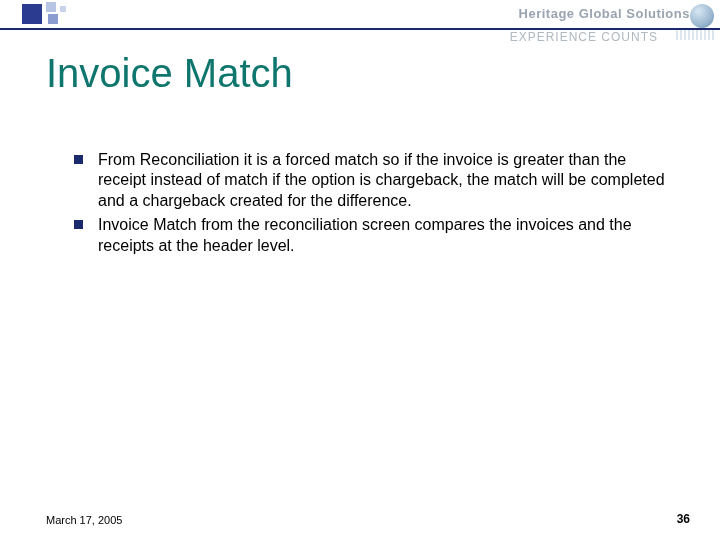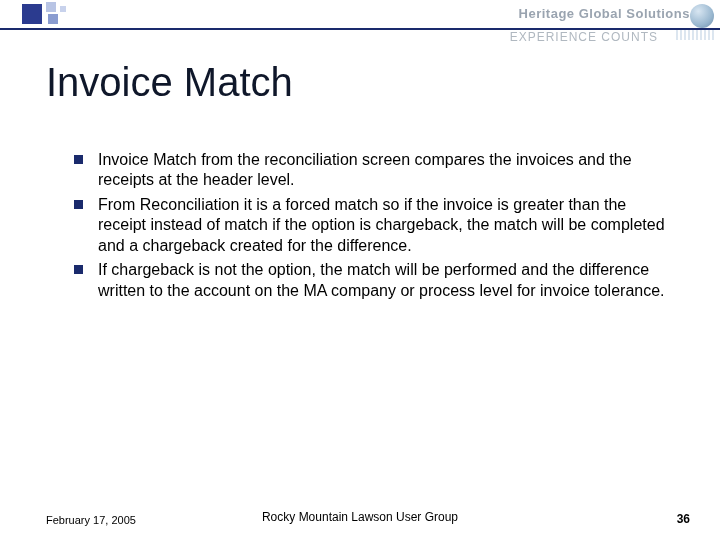--- a/index.html
+++ b/index.html
@@ -72,23 +72,23 @@
   }
   .barcode {
     position: absolute;
     top: 30px; right: 4px;
     width: 40px; height: 10px;
     background: repeating-linear-gradient(90deg,#a8c0d8 0 2px,transparent 2px 4px);
     opacity: 0.4;
   }
   .title {
     position: absolute;
-    top: 60px; left: 46px;
+    top: 51px; left: 46px;
     font-size: 40px;
-    color: #0f172a;
+    color: #0f766e;
     font-weight: 400;
   }
   .bullets {
     position: absolute;
     top: 150px;
     left: 74px;
     width: 600px;
   }
   .bullets li {
     list-style: none;
@@ -149,22 +149,20 @@
   <div class="topline"></div>
   <div class="brand">Heritage Global Solutions</div>
   <div class="brand-sub">EXPERIENCE COUNTS</div>
   <div class="globe"></div>
   <div class="barcode"></div>
 </div>
 
 <h1 class="title">Invoice Match</h1>
 
 <ul class="bullets">
+  <li>From Reconciliation it is a forced match so if the invoice is greater than the receipt instead of match if the option is chargeback, the match will be completed and a chargeback created for the difference.</li>
   <li>Invoice Match from the reconciliation screen compares the invoices and the receipts at the header level.</li>
-  <li>From Reconciliation it is a forced match so if the invoice is greater than the receipt instead of match if the option is chargeback, the match will be completed and a chargeback created for the difference.</li>
-  <li>If chargeback is not the option, the match will be performed and the difference written to the account on the MA company or process level for invoice tolerance.</li>
 </ul>
 
 <div class="footer">
-  <div class="footer-date">February 17, 2005</div>
-  <div class="footer-center">Rocky Mountain Lawson User Group</div>
+  <div class="footer-date">March 17, 2005</div>
   <div class="footer-page">36</div>
 </div>
 
 </body></html>

